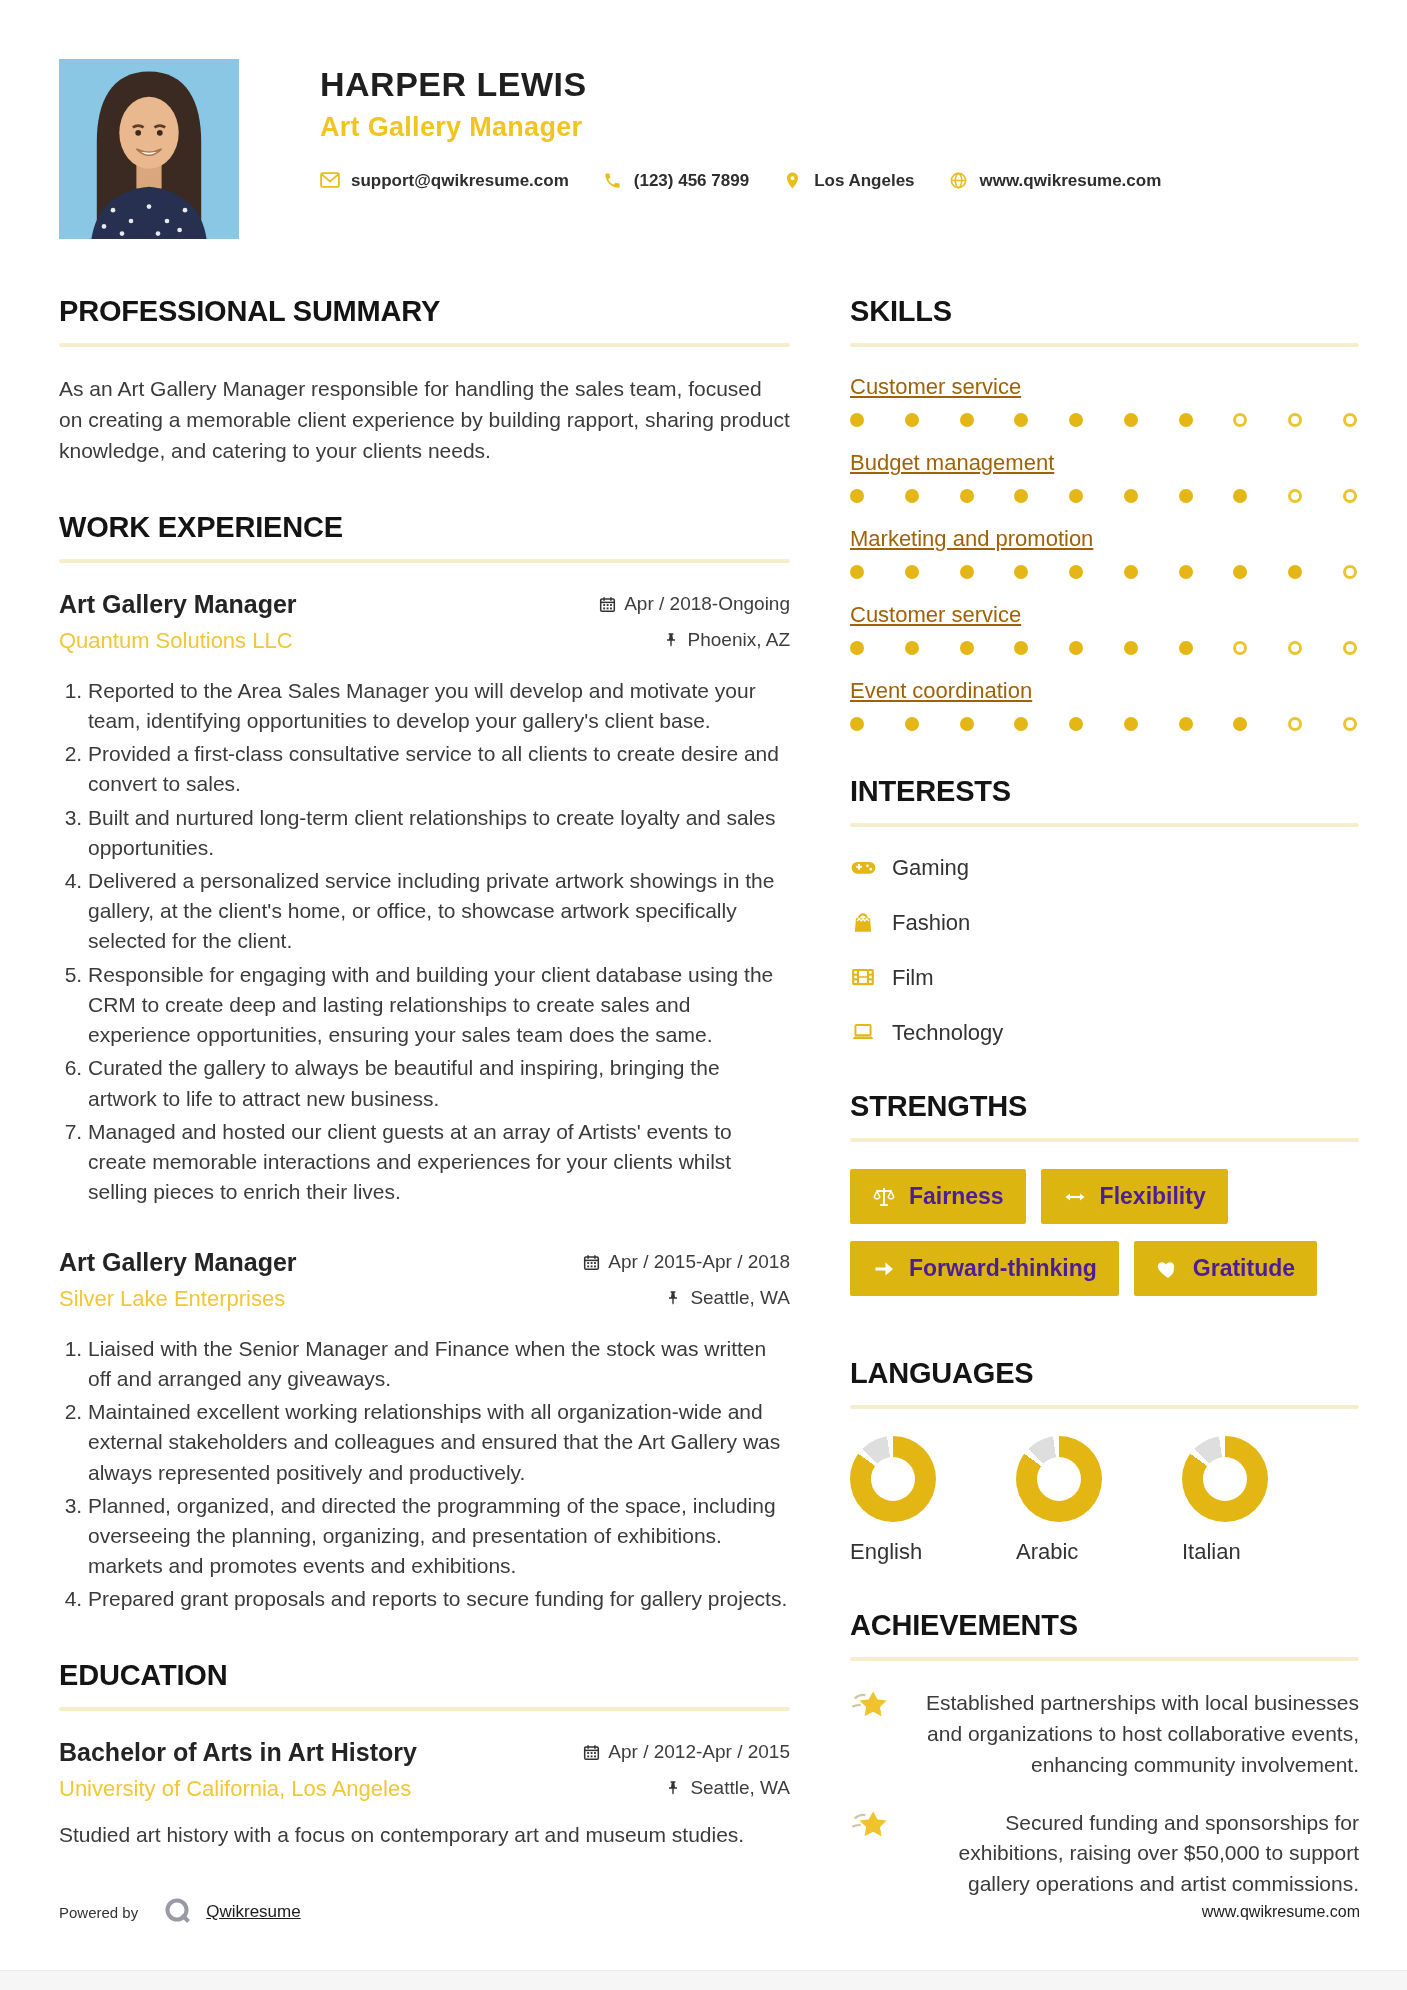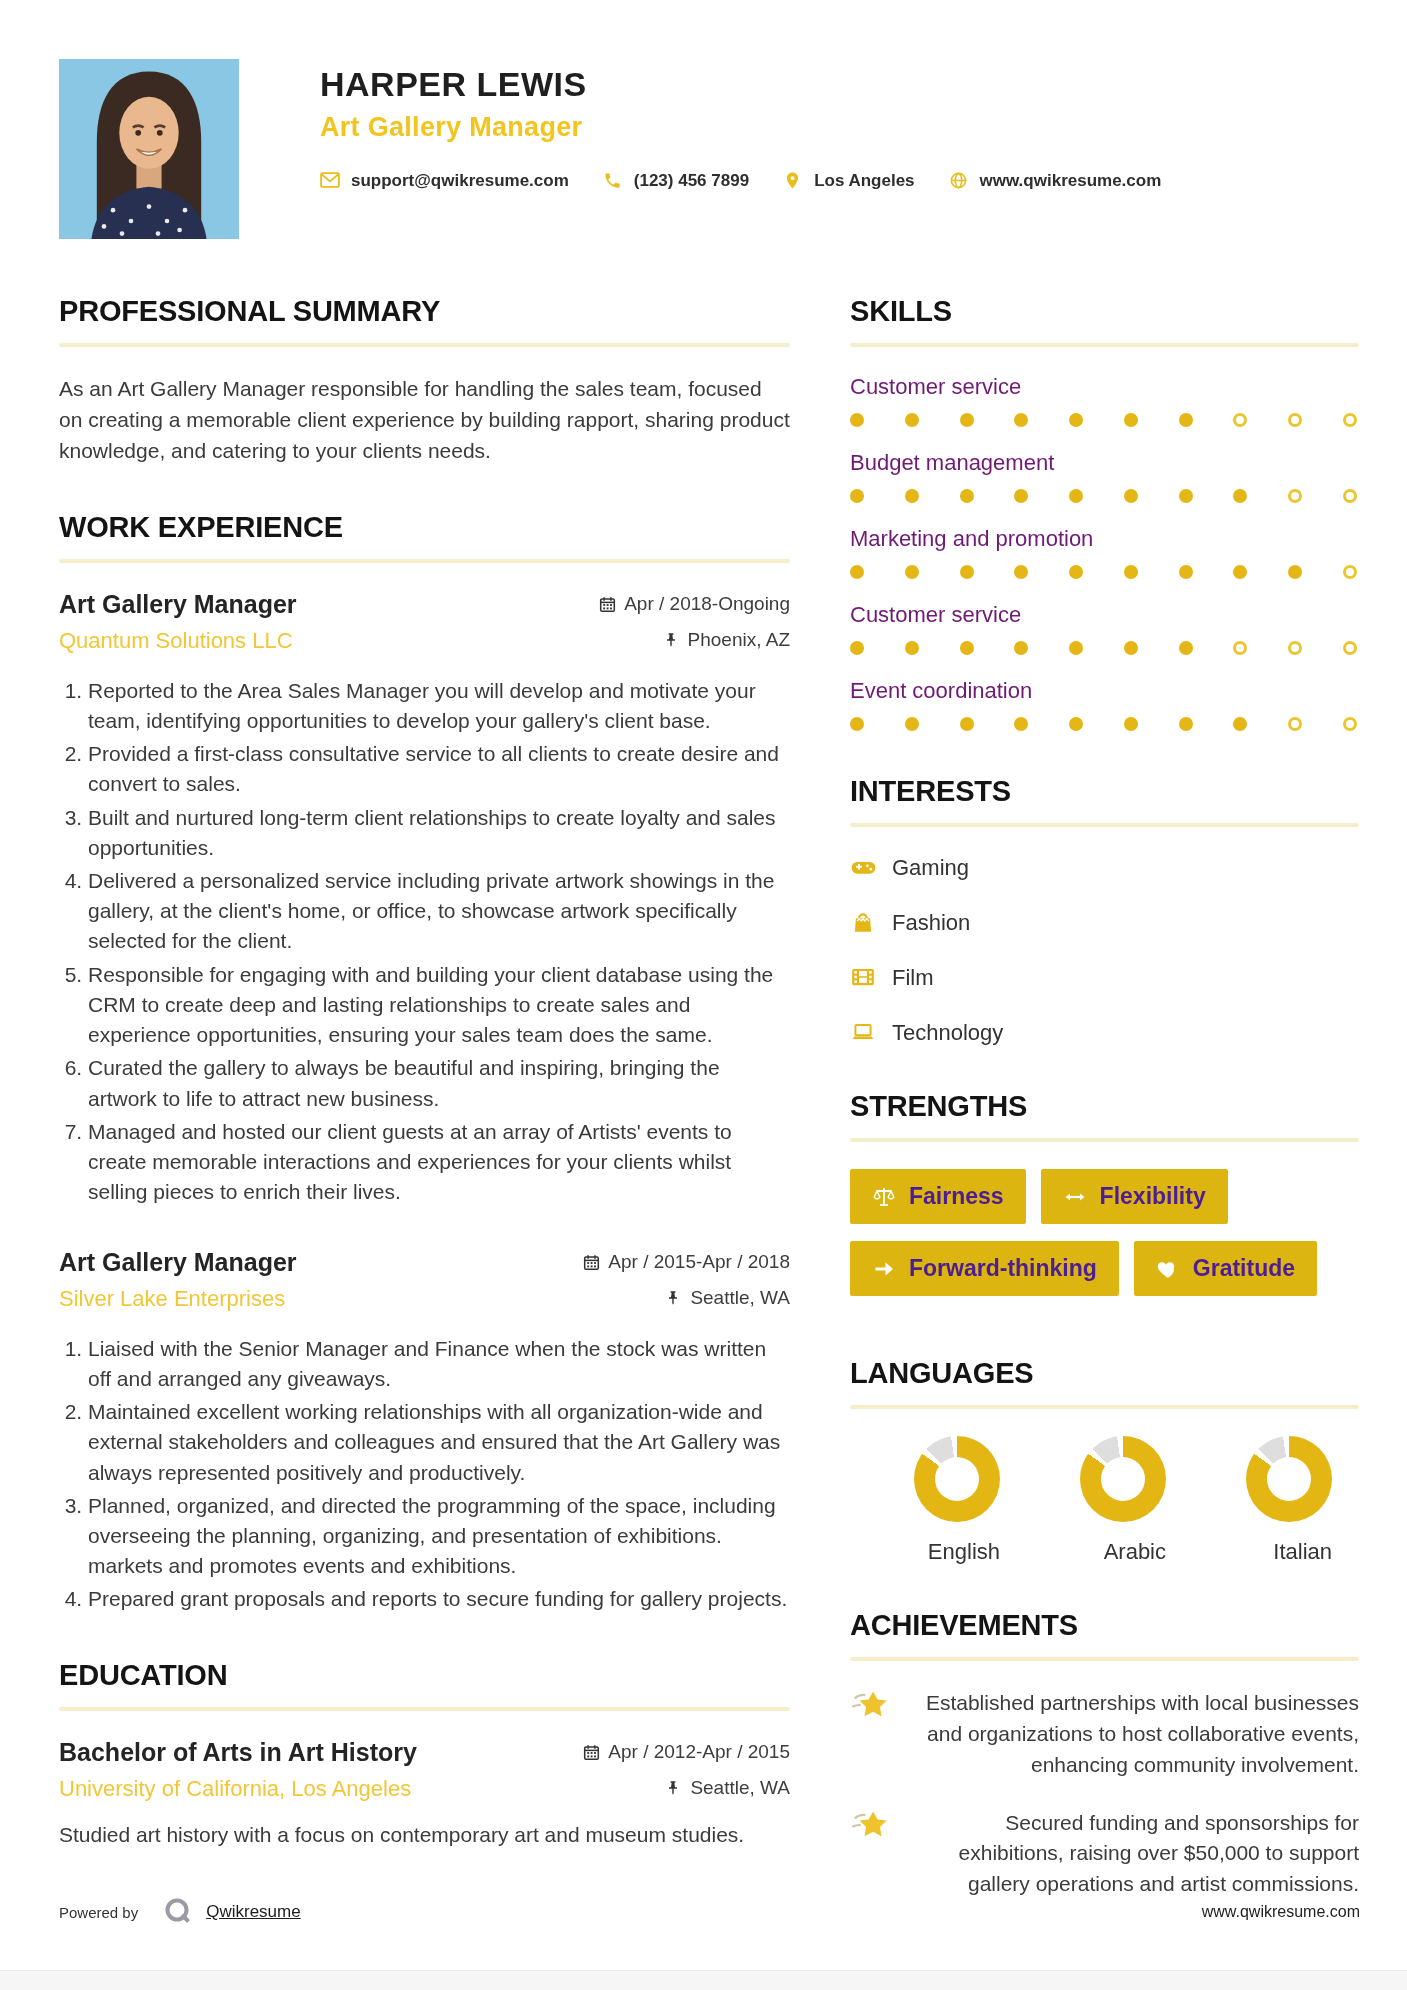--- a/index.html
+++ b/index.html
@@ -32,39 +32,39 @@
   .entry-row { display:flex; justify-content:space-between; align-items:baseline; }
   .entry-title { font-size:25px; font-weight:700; color:#242424; }
   .entry-company { font-size:22px; font-weight:500; color:#F2C636; margin-top:9px; }
   .meta { display:flex; align-items:center; font-size:19px; color:#3d3d3d; white-space:nowrap; }
   .meta .micon { width:17px; height:17px; margin-right:8px; display:inline-flex; }
   .bullets { margin-top:22px; padding-left:29px; }
   .bullets li { font-size:21px; line-height:1.44; color:#3b3b3b; margin-bottom:3px; }
 
   
   .skill { margin-bottom:23px; }
-  .skill-label { font-size:22px; color:#701a75; margin-bottom:13px; }
+  .skill-label { font-size:22px; color:#a16207; margin-bottom:13px;text-decoration:underline; }
   .dots { display:flex; justify-content:space-between; padding-right:2px; }
   .dot { width:14px; height:14px; border-radius:50%; background:#E4B616; }
   .dot.hollow { background:#fff; border:3px solid #EBC52F; }
 
   
   .interests-grid { display:grid; grid-template-columns:1fr; row-gap:28px; }
   .interest { display:flex; align-items:center; font-size:22px; color:#333; }
   .interest .iicon { width:27px; height:27px; margin-right:15px; display:inline-flex; }
 
   
   .badges { display:flex; flex-wrap:wrap; }
   .badge { display:inline-flex; align-items:center; background:#DDB510; color:#4c1d95;
            font-size:23px; font-weight:600; padding:14px 22px; margin:0 15px 17px 0; border-radius:2px; }
   .badge .bicon { width:24px; height:24px; margin-right:13px; display:inline-flex; }
 
   
   .langs { display:flex; margin-top:4px; }
-  .lang { width:150px; display:flex; flex-direction:column; align-items:flex-end; margin-right:16px; }
+  .lang { width:150px; display:flex; flex-direction:column; align-items:flex-start; margin-right:16px; }
   .donut { position:relative; width:86px; height:86px; border-radius:50%; }
   .donut::after { content:""; position:absolute; left:21px; top:21px; width:44px; height:44px;
                   border-radius:50%; background:#fff; }
   .lang-label { font-size:22px; color:#333; margin-top:17px; }
 
   
   .ach { display:flex; margin-bottom:27px; }
   .ach .aicon { width:40px; height:40px; flex:0 0 40px; margin-right:15px; margin-top:-2px; }
   .ach-text { font-size:21px; line-height:1.47; color:#3b3b3b;text-align:right; }
 

